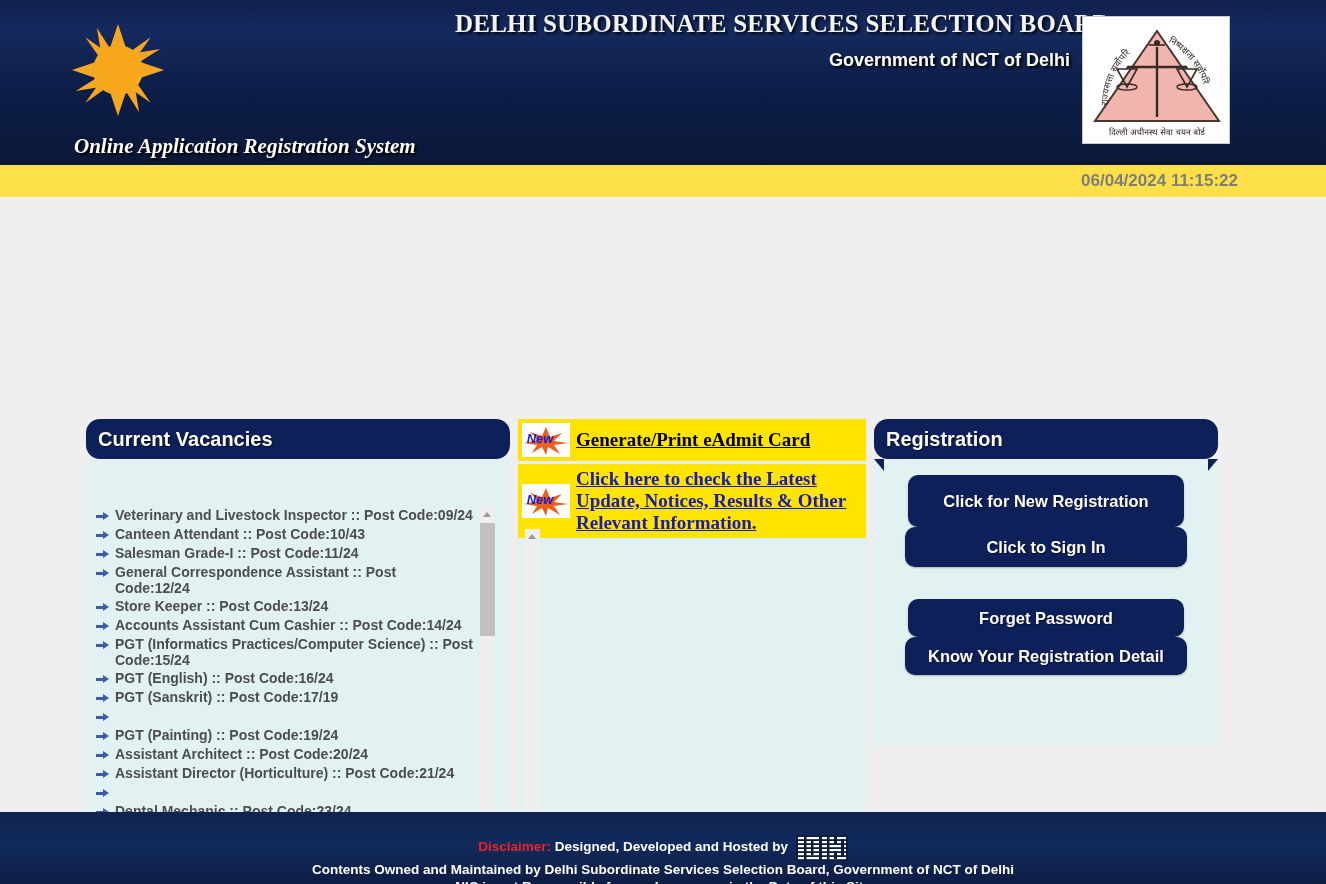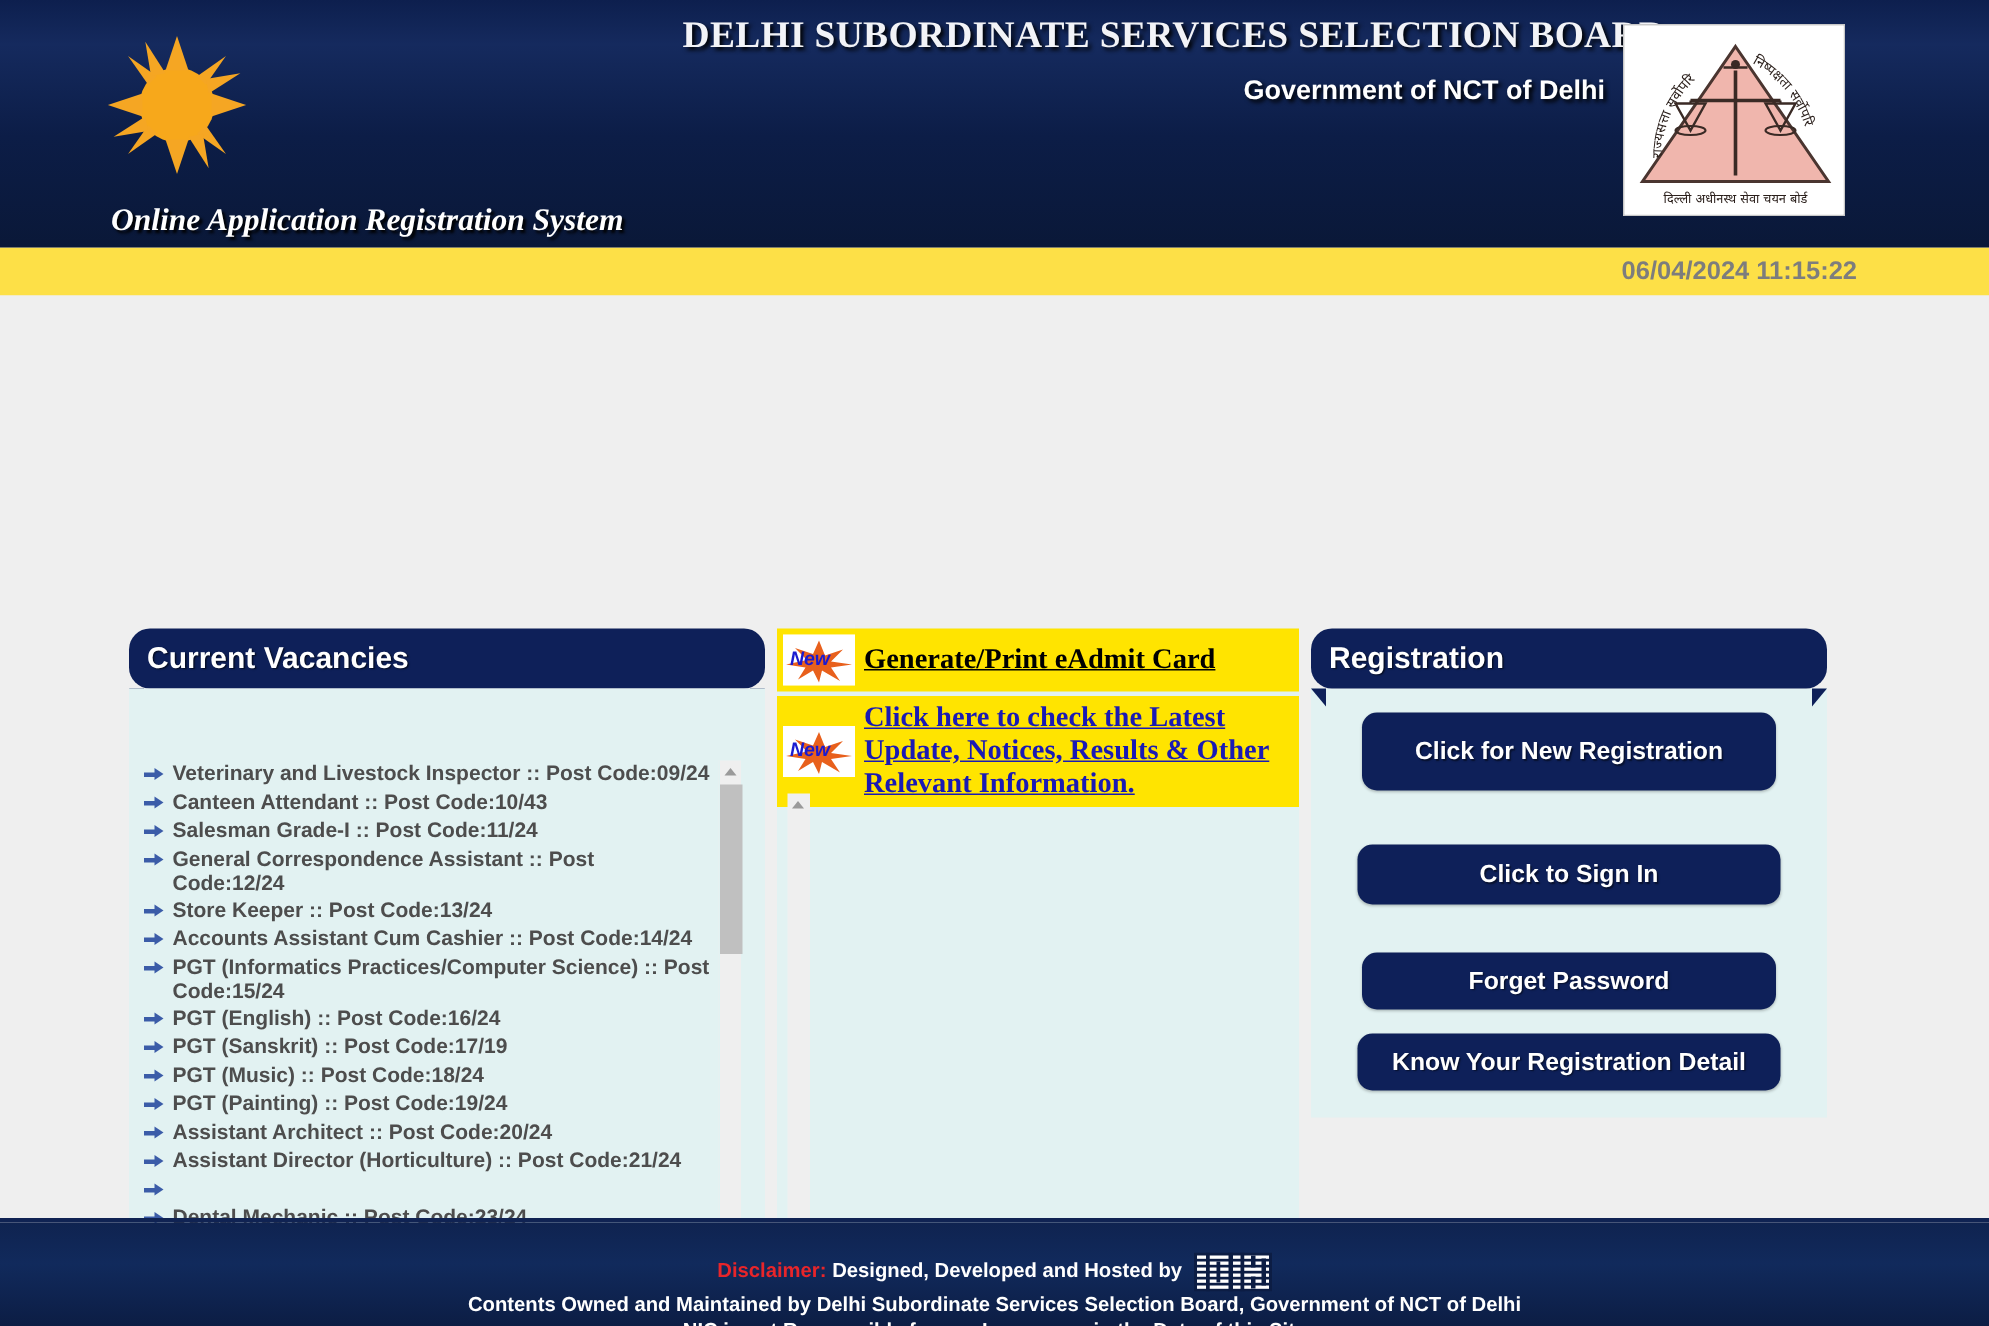--- a/index.html
+++ b/index.html
@@ -191,23 +191,23 @@
   .reg-btn {
     background: #0e2059;
     color: #ffffff;
     border: none; border-radius: 10px;
     font-family: "Liberation Sans", sans-serif;
     font-weight: 700; font-size: 16.5px;
     cursor: pointer;
     text-shadow: 1px 1px 1px rgba(0,0,0,.5);
     box-shadow: 0 1px 2px rgba(0,0,0,.25);
   }
-  .reg-btn.w1 { width: 276px; height: 52px; margin-bottom: 36px; }
+  .reg-btn.w1 { width: 276px; height: 52px; }
   .reg-btn.w2 { width: 282px; height: 40px; margin-bottom: 32px; }
-  .reg-btn.w3 { width: 276px; height: 38px; margin-bottom: 16px; }
+  .reg-btn.w3 { width: 276px; height: 38px; }
   .reg-btn.w4 { width: 282px; height: 38px; }
 
   
   .site-footer {
     position: absolute; left: 0; top: 812px;
     width: 1326px; height: 72px;
     background: linear-gradient(180deg,#0f2350 0%,#112a5c 40%,#0c1d44 100%);
     border-top: 3px solid #102353;
     text-align: center;
     padding-top: 20px;
@@ -328,21 +328,20 @@
             <div class="vac-item">
               <span class="arrow-bullet"></span>
               <span class="vac-item-text">PGT (English) :: Post Code:16/24</span>
             </div>
             <div class="vac-item">
               <span class="arrow-bullet"></span>
               <span class="vac-item-text">PGT (Sanskrit) :: Post Code:17/19</span>
             </div>
             <div class="vac-item">
               <span class="arrow-bullet"></span>
-              <span class="vac-item-text">PGT (Music) :: Post Code:18/24</span>
             </div>
             <div class="vac-item">
               <span class="arrow-bullet"></span>
               <span class="vac-item-text">PGT (Painting) :: Post Code:19/24</span>
             </div>
             <div class="vac-item">
               <span class="arrow-bullet"></span>
               <span class="vac-item-text">Assistant Architect :: Post Code:20/24</span>
             </div>
             <div class="vac-item">

